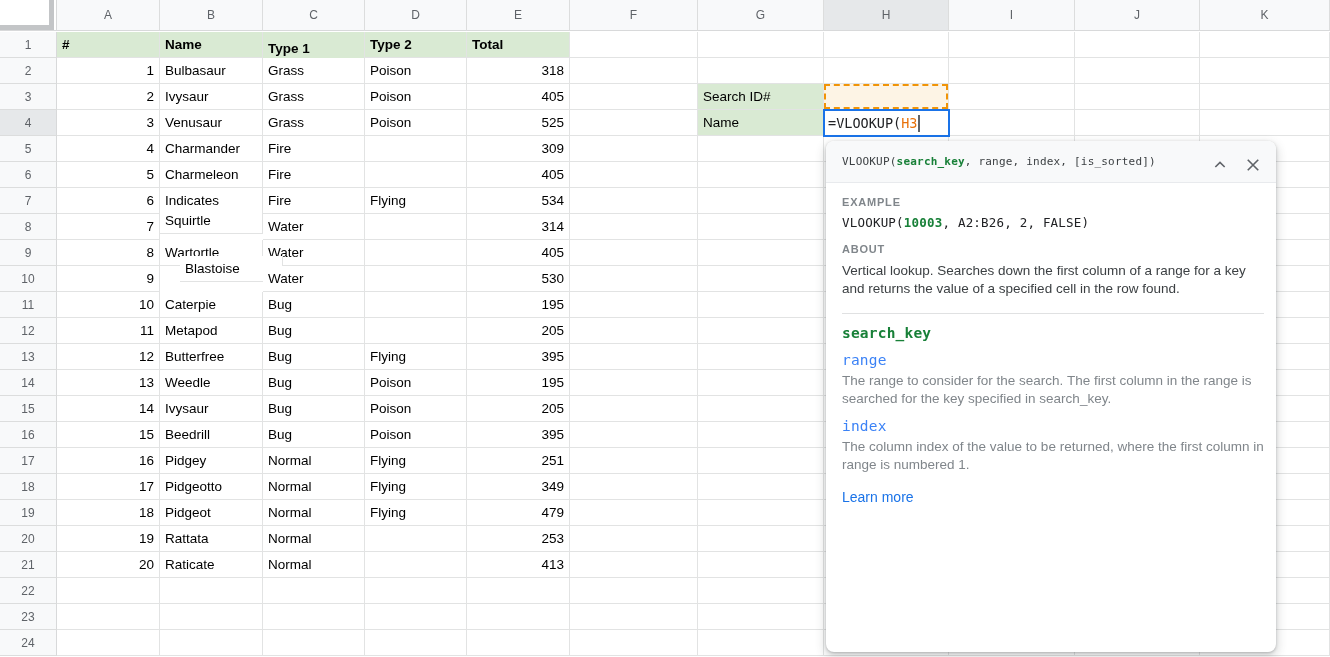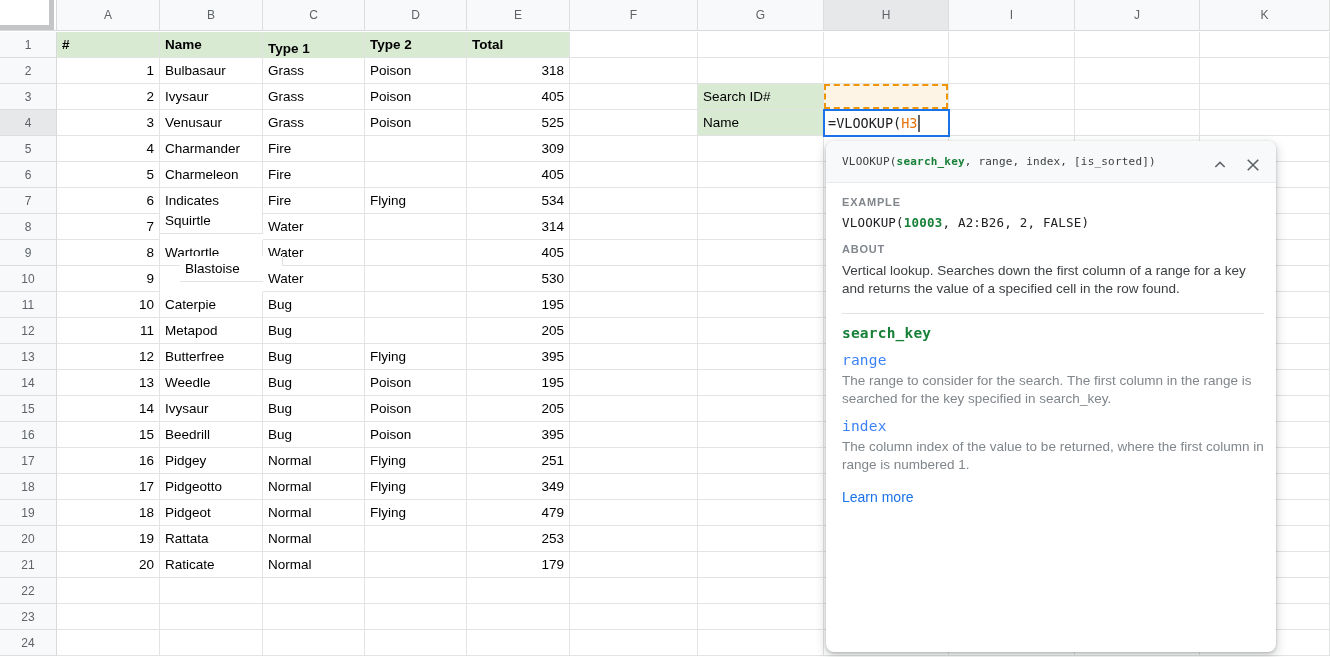--- a/index.html
+++ b/index.html
@@ -307,21 +307,21 @@
       <div class="cell" style="left: 570px; top: 526px; width: 128px; height: 26px;"></div>
       <div class="cell" style="left: 698px; top: 526px; width: 126px; height: 26px;"></div>
       <div class="cell" style="left: 824px; top: 526px; width: 125px; height: 26px;"></div>
       <div class="cell" style="left: 949px; top: 526px; width: 126px; height: 26px;"></div>
       <div class="cell" style="left: 1075px; top: 526px; width: 125px; height: 26px;"></div>
       <div class="cell" style="left: 1200px; top: 526px; width: 130px; height: 26px;"></div>
       <div class="cell num" style="left: 57px; top: 552px; width: 103px; height: 26px;">20</div>
       <div class="cell" style="left: 160px; top: 552px; width: 103px; height: 26px;">Raticate</div>
       <div class="cell" style="left: 263px; top: 552px; width: 102px; height: 26px;">Normal</div>
       <div class="cell" style="left: 365px; top: 552px; width: 102px; height: 26px;"></div>
-      <div class="cell num" style="left: 467px; top: 552px; width: 103px; height: 26px;">179</div>
+      <div class="cell num" style="left: 467px; top: 552px; width: 103px; height: 26px;">413</div>
       <div class="cell" style="left: 570px; top: 552px; width: 128px; height: 26px;"></div>
       <div class="cell" style="left: 698px; top: 552px; width: 126px; height: 26px;"></div>
       <div class="cell" style="left: 824px; top: 552px; width: 125px; height: 26px;"></div>
       <div class="cell" style="left: 949px; top: 552px; width: 126px; height: 26px;"></div>
       <div class="cell" style="left: 1075px; top: 552px; width: 125px; height: 26px;"></div>
       <div class="cell" style="left: 1200px; top: 552px; width: 130px; height: 26px;"></div>
       <div class="cell" style="left: 57px; top: 578px; width: 103px; height: 26px;"></div>
       <div class="cell" style="left: 160px; top: 578px; width: 103px; height: 26px;"></div>
       <div class="cell" style="left: 263px; top: 578px; width: 102px; height: 26px;"></div>
       <div class="cell" style="left: 365px; top: 578px; width: 102px; height: 26px;"></div>

